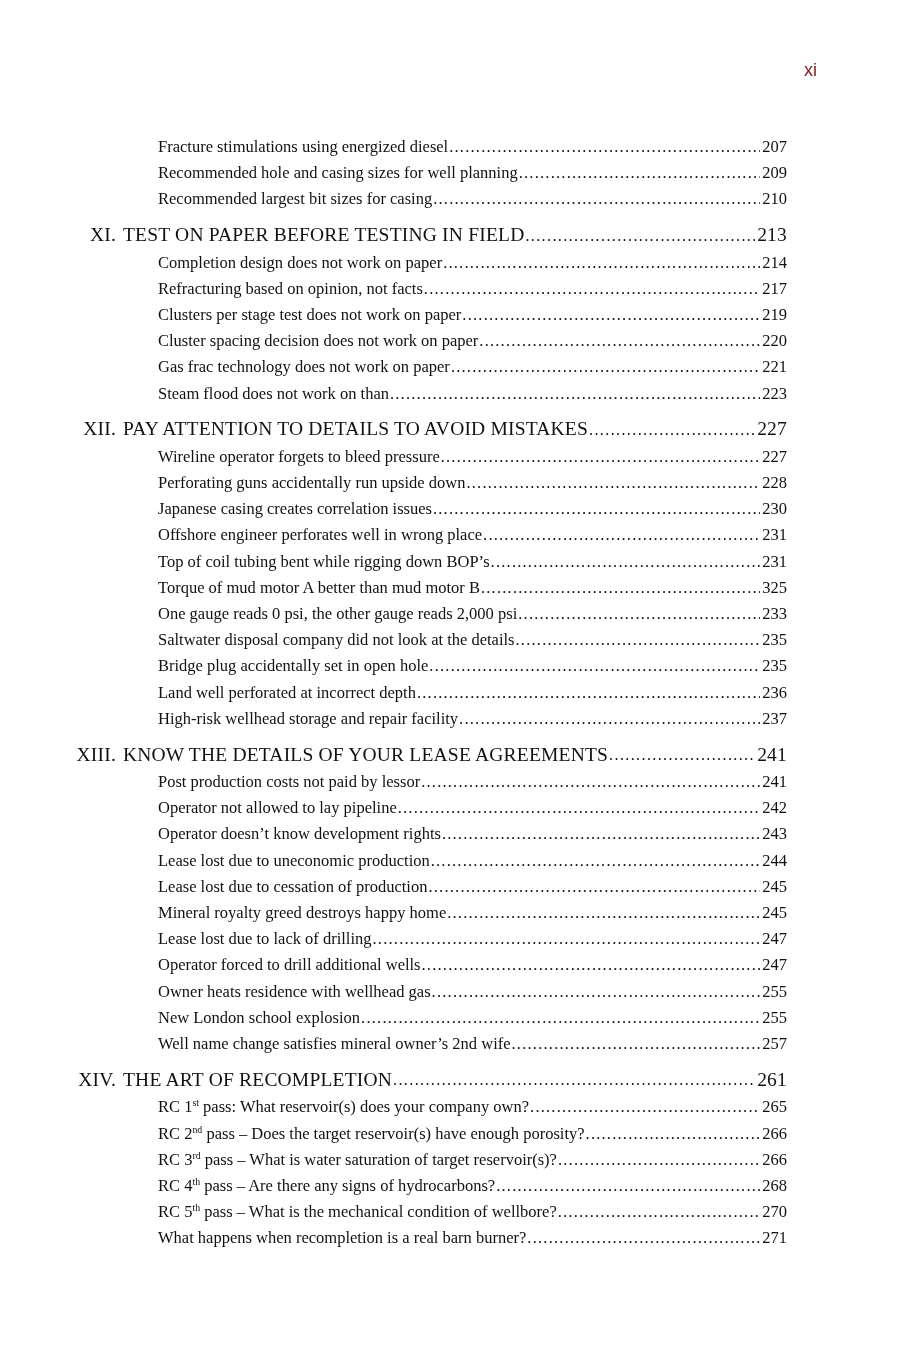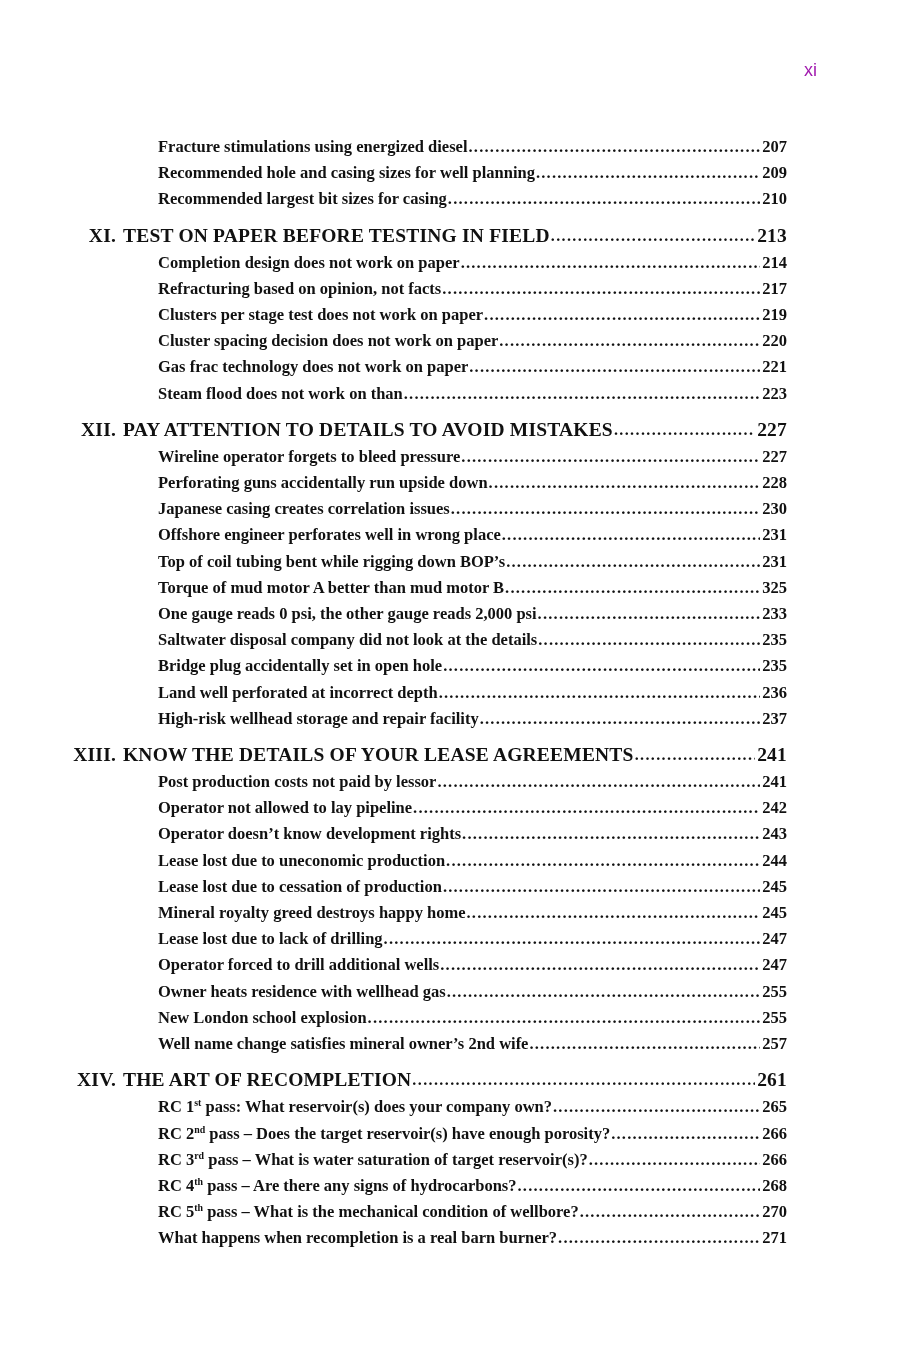--- a/index.html
+++ b/index.html
@@ -9,31 +9,31 @@
     position: relative;
     font-family: "Liberation Serif", serif;
     color: #111111;
     overflow: hidden;
   }
   .folio {
     position: absolute;
     top: 60px; left: 804px;
     font-family: "Liberation Sans", sans-serif;
     font-size: 18px;
-    color: #a21caf;
+    color: #7f1d1d;
   }
   .toc {
     position: absolute;
     top: 134px; left: 68px;
     width: 719px;
   }
   .row {
     display: flex;
-    align-items: flex-end;
-    font-weight: bold;
+    align-items: center;
+    font-weight: normal;
   }
   .row.sub {
     padding-left: 90px;
     font-size: 16.5px;
     line-height: 26.2px;
   }
   .row.chapter {
     font-size: 19.5px;
     line-height: 28px;
     margin-top: 8px;

